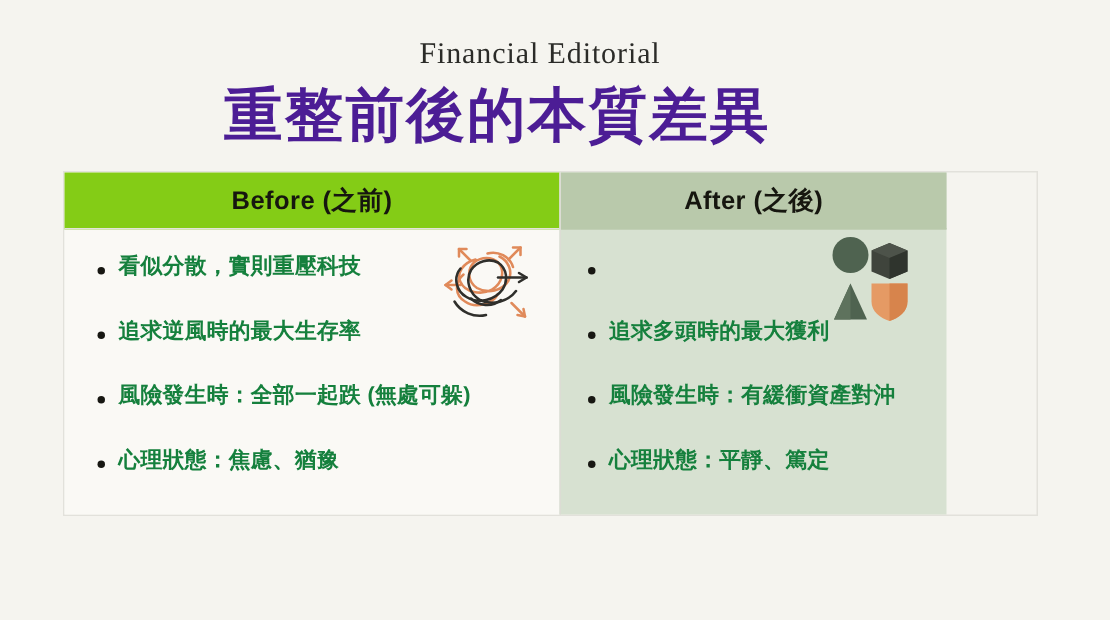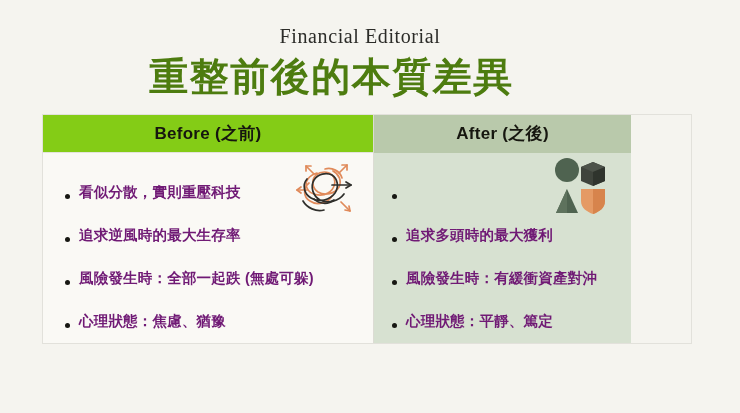--- a/index.html
+++ b/index.html
@@ -33,21 +33,21 @@
   .page-title {
     position: absolute;
     top: 50px;
     left: 0;
     width: 663px;
     text-align: center;
     font-family: Liberation Sans, sans-serif;
     font-weight: bold;
     font-size: 39px;
     letter-spacing: 1.5px;
-    color: #4d7c0f;
+    color: #4c1d95;
     white-space: nowrap;
   }
 
   
   .compare-table {
     position: absolute;
     left: 42px;
     top: 114px;
     width: 650px;
     height: 230px;
@@ -85,25 +85,25 @@
   }
 
   ul.bullets {
     list-style: none;
     margin: 0;
     padding: 0;
   }
 
   ul.bullets li {
     display: flex;
-    align-items: center;
+    align-items: flex-start;
     font-size: 14.5px;
     font-weight: bold;
     line-height: 1.1;
-    color: #701a75;
+    color: #15803d;
     letter-spacing: 0.2px;
     padding: 0 10px 0 22px;
     height: 43px;
   }
   .col-after ul.bullets li { padding-left: 18px; }
 
   ul.bullets li .dot {
     flex: 0 0 auto;
     width: 5px;
     height: 5px;

